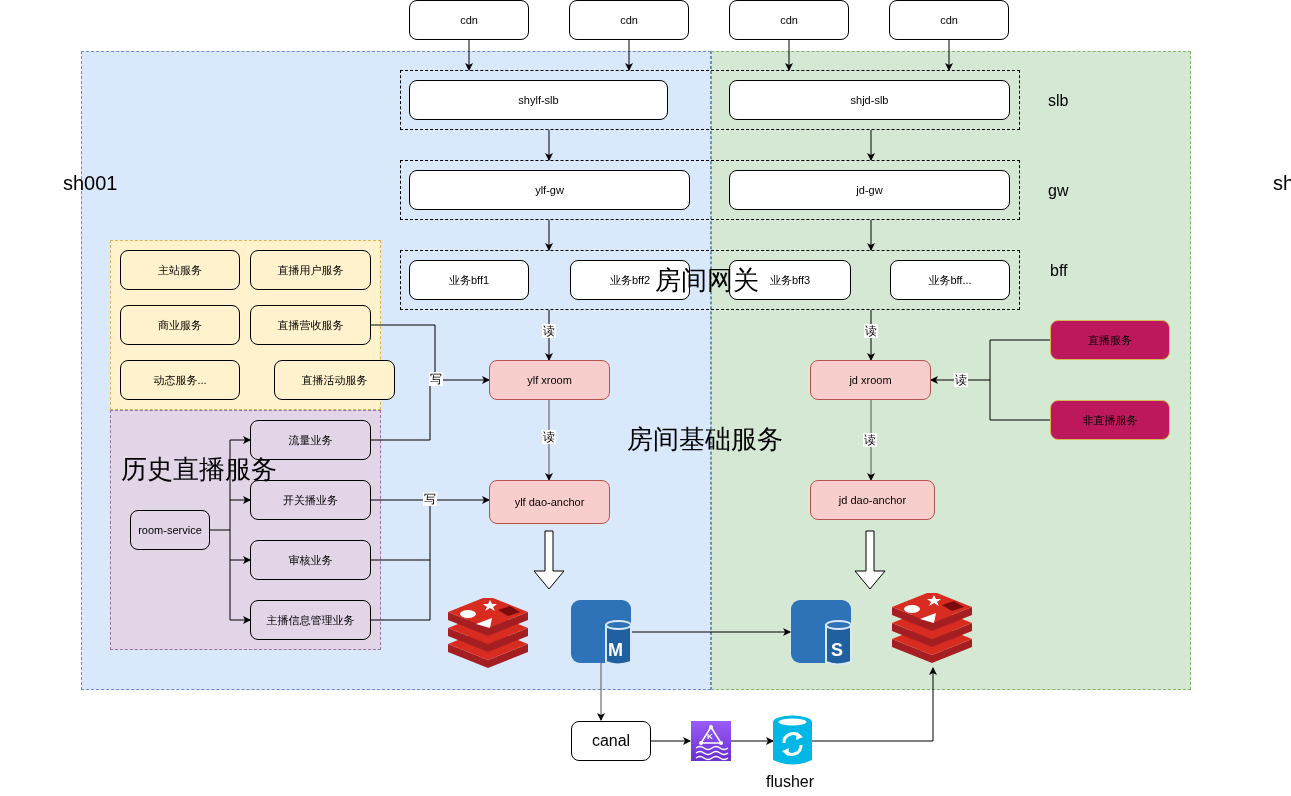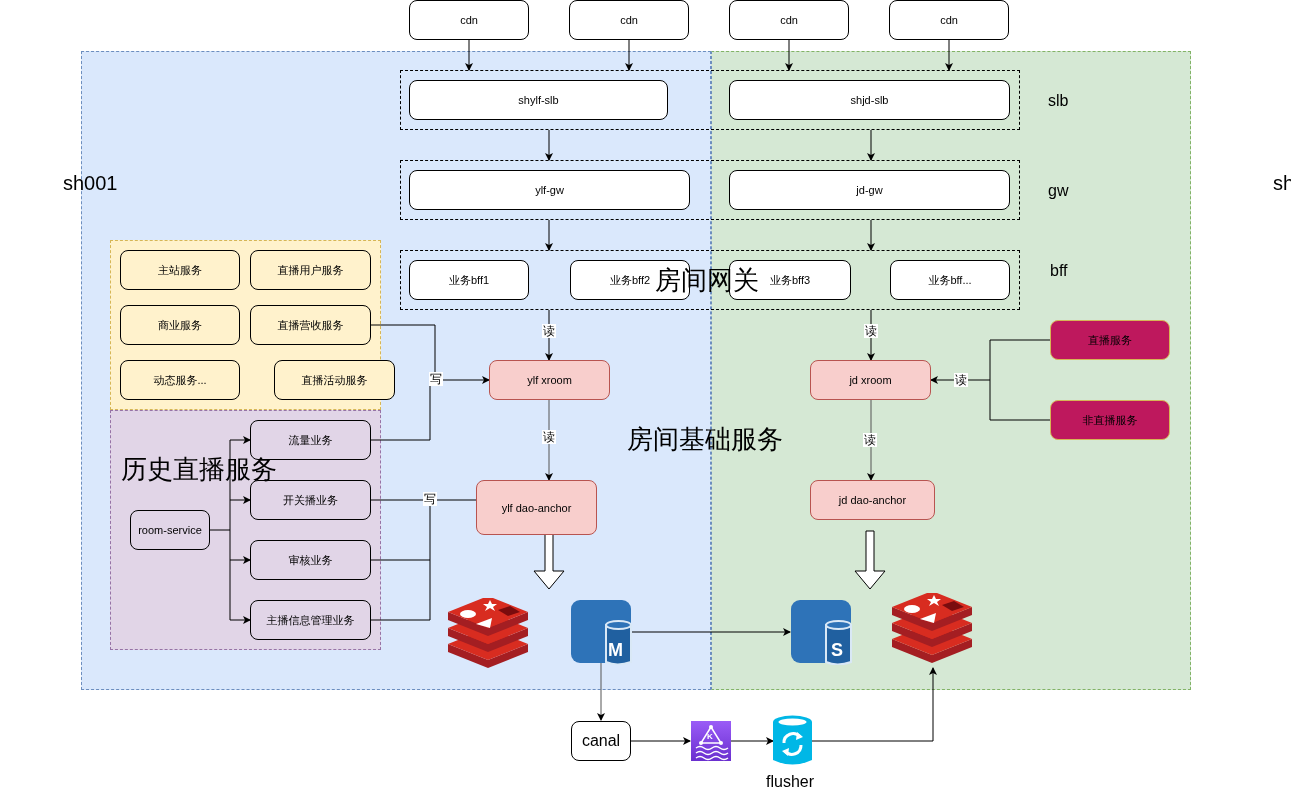--- a/index.html
+++ b/index.html
@@ -122,21 +122,21 @@
 <div class="abs box yellow" style="left:120px;top:360px;width:120px;height:40px;">动态服务...</div>
 <div class="abs box yellow" style="left:250px;top:360px;width:121px;height:40px;margin-left:24px;">直播活动服务</div>
 
 <div class="abs box purple" style="left:130px;top:510px;width:80px;height:40px;">room-service</div>
 <div class="abs box purple" style="left:250px;top:420px;width:121px;height:40px;">流量业务</div>
 <div class="abs box purple" style="left:250px;top:480px;width:121px;height:40px;">开关播业务</div>
 <div class="abs box purple" style="left:250px;top:540px;width:121px;height:40px;">审核业务</div>
 <div class="abs box purple" style="left:250px;top:600px;width:121px;height:40px;">主播信息管理业务</div>
 
 <div class="abs box pink" style="left:489px;top:360px;width:121px;height:40px;">ylf xroom</div>
-<div class="abs box pink" style="left:476px;top:480px;width:121px;height:55px;">ylf dao-anchor</div>
+<div class="abs box pink" style="left:489px;top:480px;width:121px;height:44px;">ylf dao-anchor</div>
 <div class="abs box pink" style="left:810px;top:360px;width:121px;height:40px;">jd xroom</div>
 <div class="abs box pink" style="left:810px;top:480px;width:125px;height:40px;">jd dao-anchor</div>
 
 <div class="abs box cream" style="left:1050px;top:320px;width:120px;height:40px;">直播服务</div>
 <div class="abs box cream" style="left:1050px;top:400px;width:120px;height:40px;">非直播服务</div>
 
 <div class="abs edge-label" style="left:542px;top:324px;">读</div>
 <div class="abs edge-label" style="left:542px;top:430px;">读</div>
 <div class="abs edge-label" style="left:864px;top:324px;">读</div>
 <div class="abs edge-label" style="left:863px;top:433px;">读</div>
@@ -184,21 +184,21 @@
 
 <div class="icon" style="left:791px;top:600px;width:61px;height:65px;">
   <svg width="61" height="65" viewBox="0 0 61 65">
     <rect x="0" y="0" width="60" height="63" rx="9" fill="#2e73b8"></rect>
     <path d="M35,25 Q46,20 60,25 L60,62 Q46,67 35,62 z" fill="#2060a0" stroke="#d9e8f6" stroke-width="2"></path>
     <ellipse cx="47.5" cy="25" rx="12.5" ry="4" fill="#2e73b8" stroke="#d9e8f6" stroke-width="2"></ellipse>
   </svg>
   <span class="abs" style="left:40px;top:40px;font-size:18px;font-weight:bold;color:#fff;">S</span>
 </div>
 
-<div class="abs box" style="left:571px;top:721px;width:60px;height:40px;font-size:16px;">canal</div>
+<div class="abs box" style="left:571px;top:721px;width:80px;height:40px;font-size:16px;">canal</div>
 
 <div class="icon" style="left:691px;top:721px;width:40px;height:40px;background:linear-gradient(#9a5cf7,#6a2fcf);">
   <svg width="40" height="40" viewBox="0 0 40 40">
     <path d="M20,6 L10,22 L30,22 z" fill="none" stroke="#fff" stroke-width="1.5"></path>
     <circle cx="20" cy="6" r="2" fill="#fff"></circle>
       <circle cx="10" cy="22" r="2" fill="#fff"></circle>
       <circle cx="30" cy="22" r="2" fill="#fff"></circle>
     <path d="M5,27 q4,-3 8,0 t8,0 t8,0 t8,0" fill="none" stroke="#fff" stroke-width="1.5"></path>
     <path d="M5,32 q4,-3 8,0 t8,0 t8,0 t8,0" fill="none" stroke="#fff" stroke-width="1.5"></path>
     <path d="M5,37 q4,-3 8,0 t8,0 t8,0 t8,0" fill="none" stroke="#fff" stroke-width="1.5"></path>

